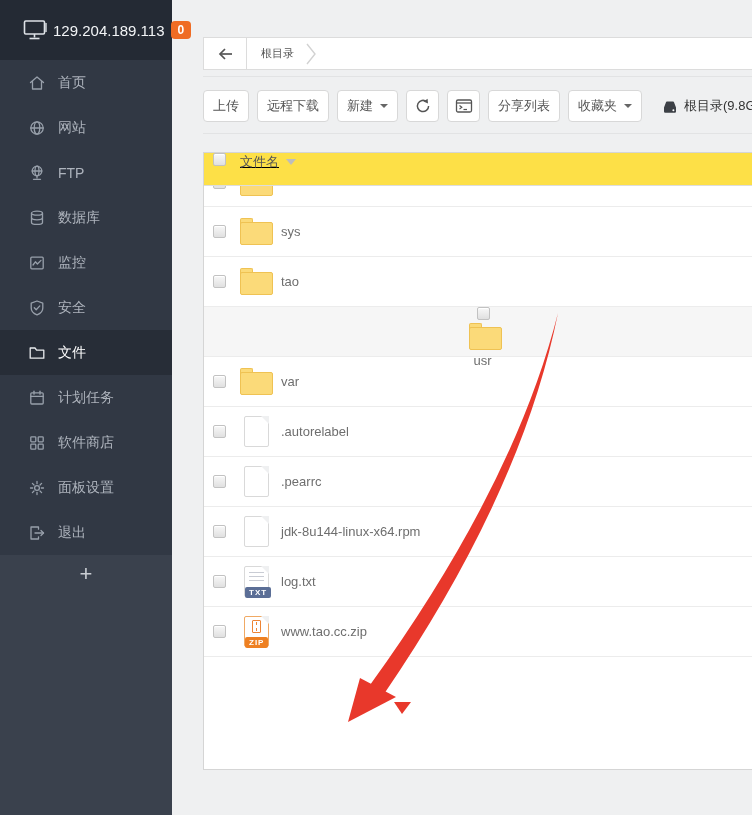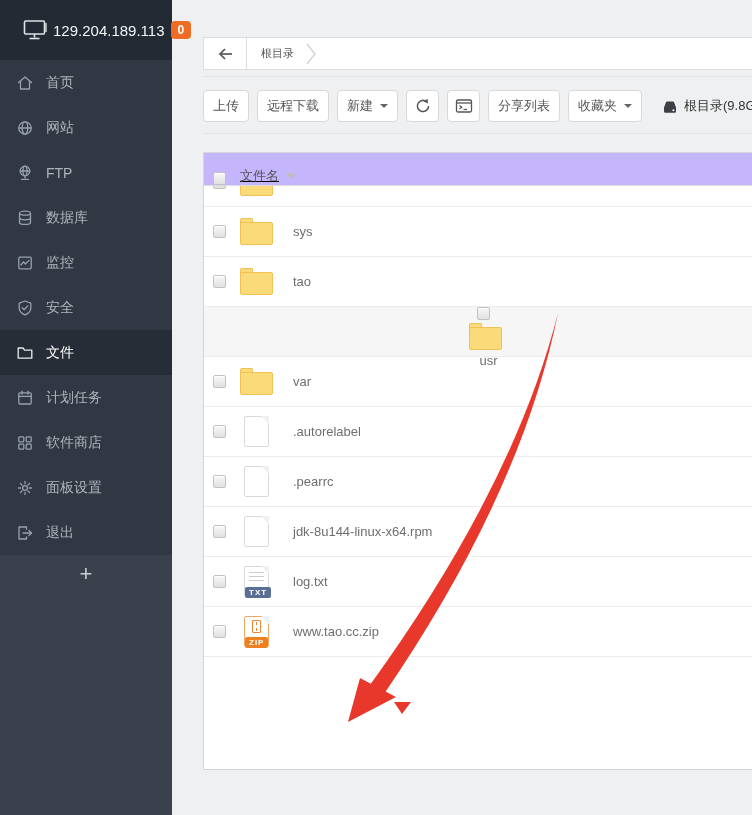--- a/index.html
+++ b/index.html
@@ -10,21 +10,21 @@
   }
   .stage { position:absolute; inset:0; width:752px; height:815px; overflow:hidden; }
 
   
   .sidebar { position:absolute; left:0; top:0; width:172px; height:815px; background:#313844; z-index:5; }
   .sb-header { height:60px; background:#242a34; display:flex; align-items:center; padding-left:23px; }
   .sb-ip { color:#f2f4f6; font-size:15px; margin-left:6px; white-space:nowrap; }
   .sb-badge { margin-left:6px; background:#ef6c24; color:#fff; font-size:12px; font-weight:bold;
     border-radius:4px; padding:2px 7px; line-height:14px; }
   .sb-menu { position:absolute; top:60px; left:0; right:0; }
-  .sb-item { height:45px; display:flex; align-items:center; padding-left:16px; cursor:pointer;
+  .sb-item { height:45px; display:flex; align-items:center; padding-left:28px; cursor:pointer;
     color:#aeb4bd; font-size:14px; }
   .sb-item .mi { width:18px; height:18px; margin-right:12px; flex:none; display:flex; align-items:center; }
   .sb-item.active { background:#272d37; color:#ffffff; }
   .sb-bottom { position:absolute; top:555px; bottom:0; left:0; right:0; background:#3a414d; text-align:center; }
   .sb-plus { display:inline-block; margin-top:7px; color:#c9cdd3; font-size:22px; line-height:24px; cursor:pointer; }
 
   
   .main { position:absolute; left:172px; top:0; right:0; bottom:0; }
 
   .crumbbar { position:absolute; left:31px; right:-2px; top:37px; height:33px; background:#fff;
@@ -42,30 +42,30 @@
     font-size:13px; display:flex; align-items:center; padding:0 9px; margin-right:8px; cursor:pointer; white-space:nowrap; }
   .btn.icon-btn { width:33px; justify-content:center; padding:0; }
   .caret { width:0; height:0; border-left:4px solid transparent; border-right:4px solid transparent;
     border-top:4px solid #666; margin-left:7px; }
   .disk-info { display:flex; align-items:center; margin-left:12px; font-size:13px; color:#333; cursor:pointer; white-space:nowrap; }
   .disk-info .di { margin-right:6px; display:flex; }
 
   
   .filetable { position:absolute; left:31px; right:-2px; top:152px; height:618px; background:#fff;
     border:1px solid #d5d5d5; }
-  .thead { height:33px; background:#c4b5fd; border-bottom:1px solid #dddddd; display:flex; align-items:flex-end;text-decoration:underline; }
+  .thead { height:33px; background:#fde047; border-bottom:1px solid #dddddd; display:flex; align-items:flex-start;text-decoration:underline; }
   .checkbox { width:13px; height:13px; border:1px solid #c2c2c2; border-radius:2px; margin-left:9px;
     background:linear-gradient(#f8f8f8,#e0e0e0); box-shadow:inset 0 1px 0 #fff; cursor:pointer; flex:none; }
   .col-name { margin-left:14px; font-size:13px; color:#555; cursor:pointer; display:flex; align-items:center; }
   .sort-caret { width:0; height:0; border-left:5px solid transparent; border-right:5px solid transparent;
     border-top:6px solid #bdbdbd; margin-left:7px; }
 
   .trow { height:50px; border-bottom:1px solid #ececec; display:flex; align-items:center; background:#fff; }
   .trow.hl { background:#f6f6f6;flex-direction:column; }
-  .trow .fname { margin-left:20px; font-size:13px; color:#6e6e6e; cursor:pointer; }
+  .trow .fname { margin-left:8px; font-size:13px; color:#6e6e6e; cursor:pointer; }
   .trow-partial { height:21px; border-bottom:1px solid #ececec; overflow:hidden; position:relative; }
   .trow-partial .trow { position:absolute; left:0; right:0; top:-29px; border-bottom:none; }
 
   .iconwrap { width:33px; height:33px; margin-left:14px; position:relative; flex:none; }
 
   
   .ic-folder { position:absolute; left:0; top:3px; width:33px; height:27px; }
   .ic-folder .tab { position:absolute; left:0; top:0; width:13px; height:7px; background:#fbda79;
     border:1px solid #efc253; border-bottom:none; border-radius:2px 2px 0 0; }
   .ic-folder .bodyy { position:absolute; left:0; top:4px; width:33px; height:23px; background:#fbda79;

